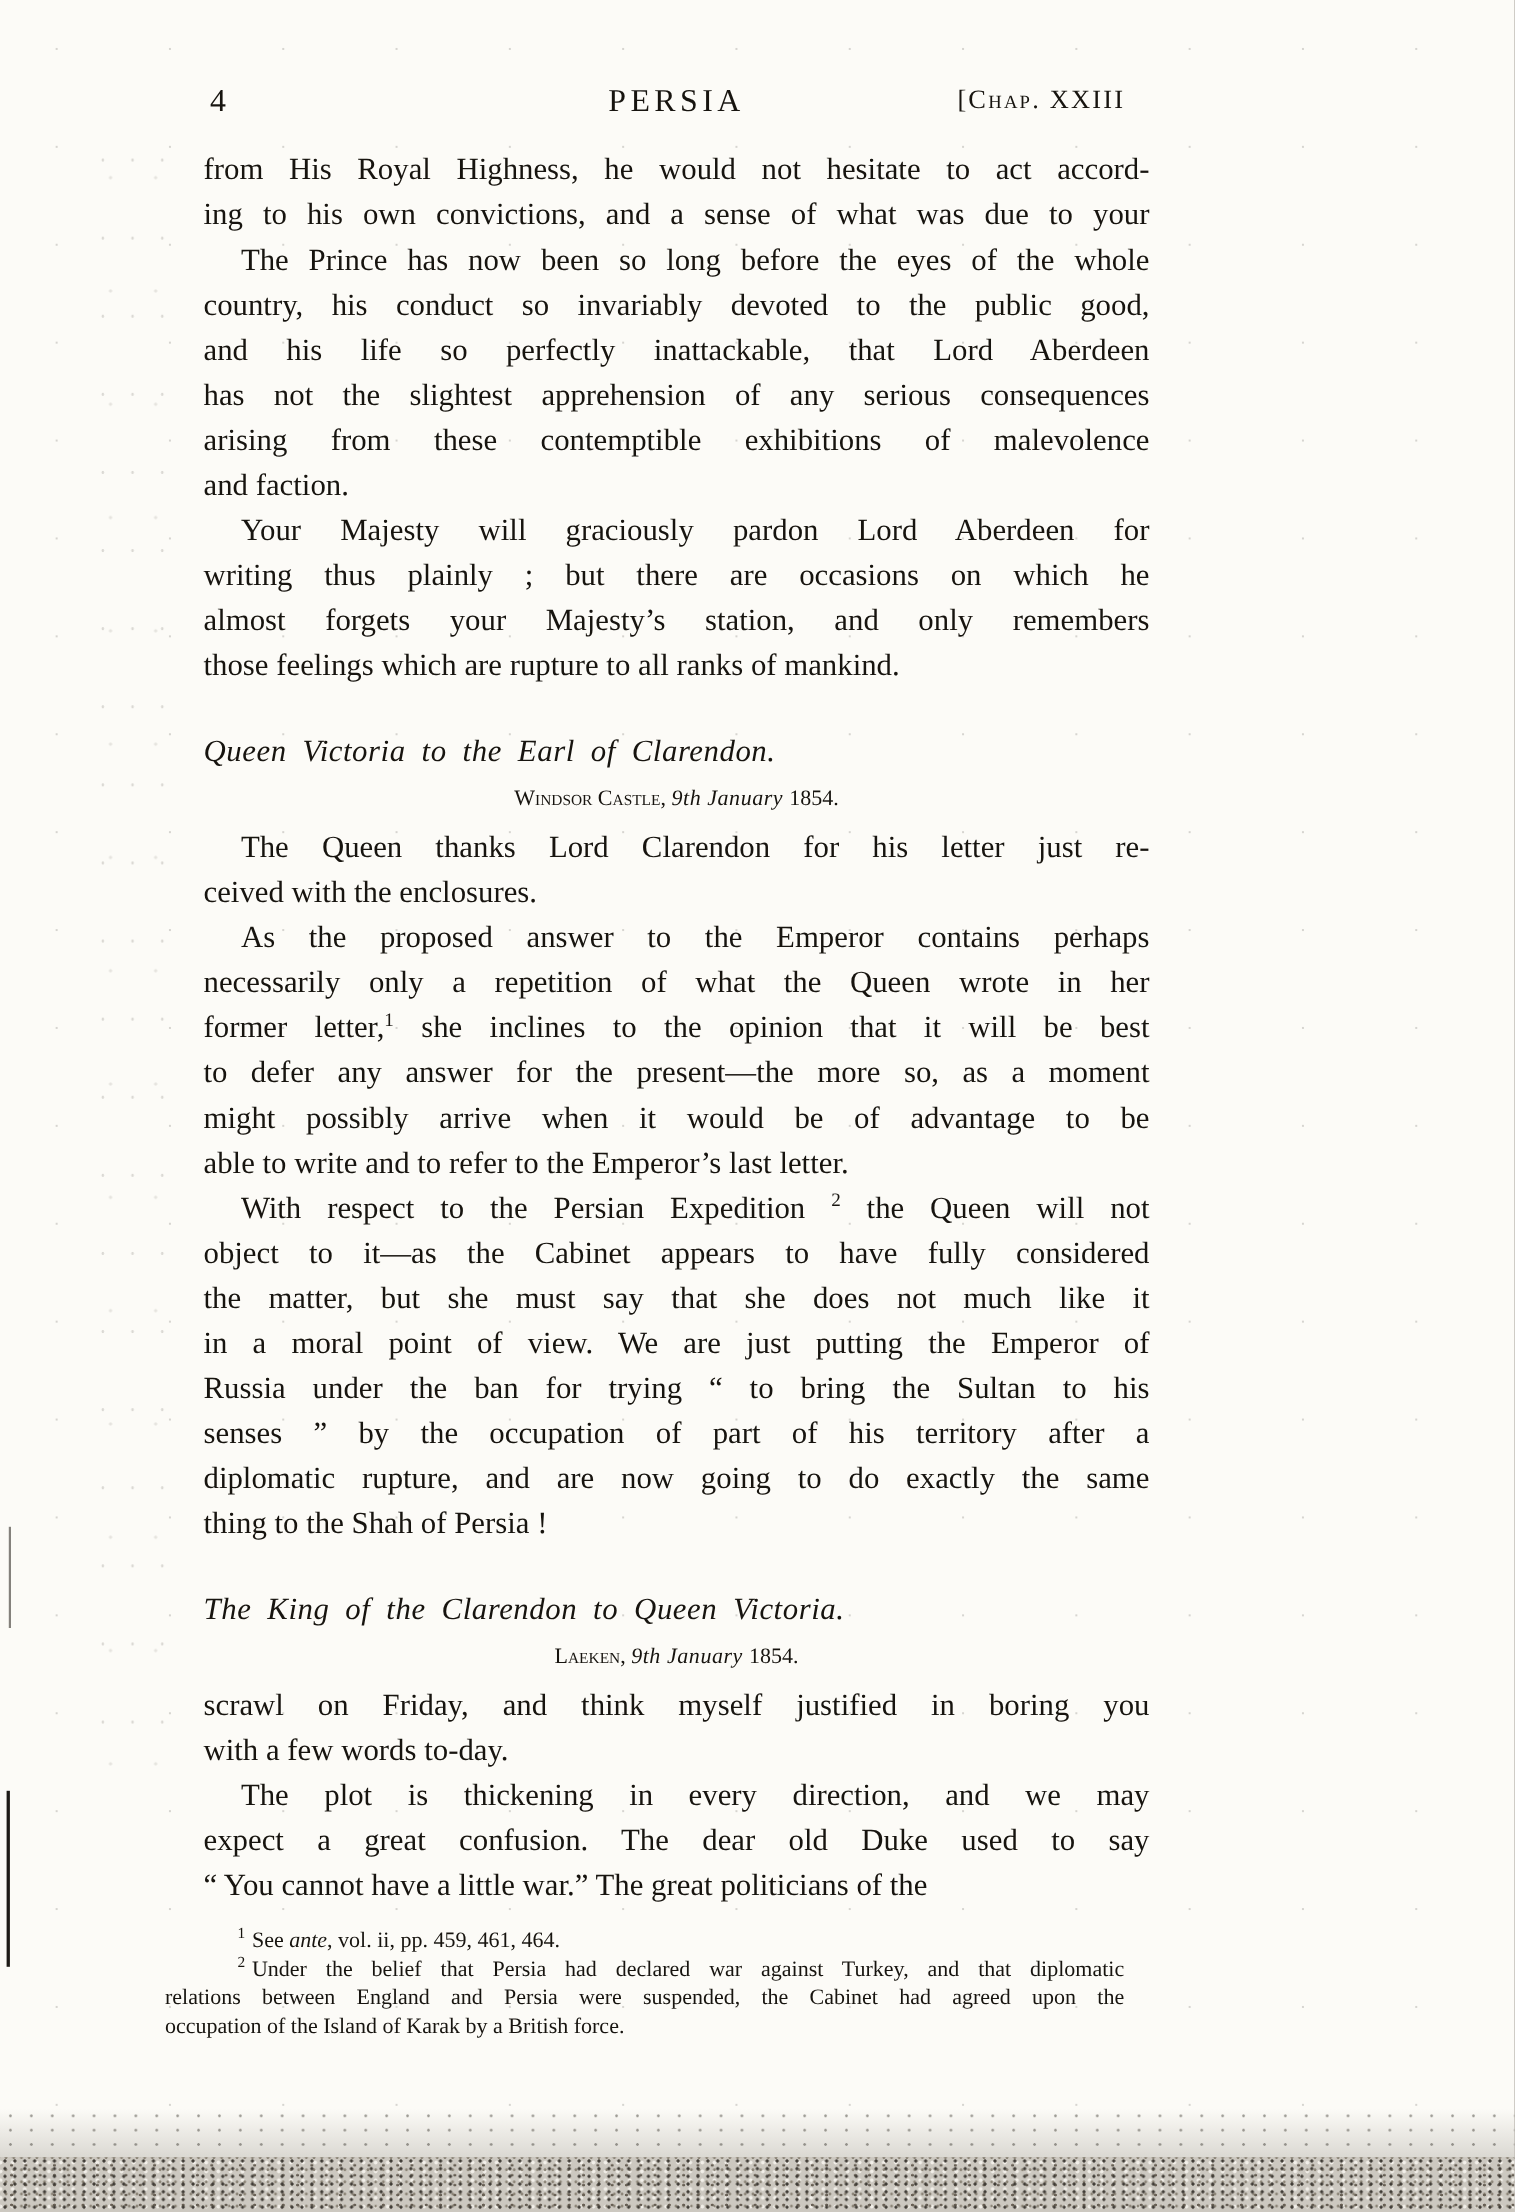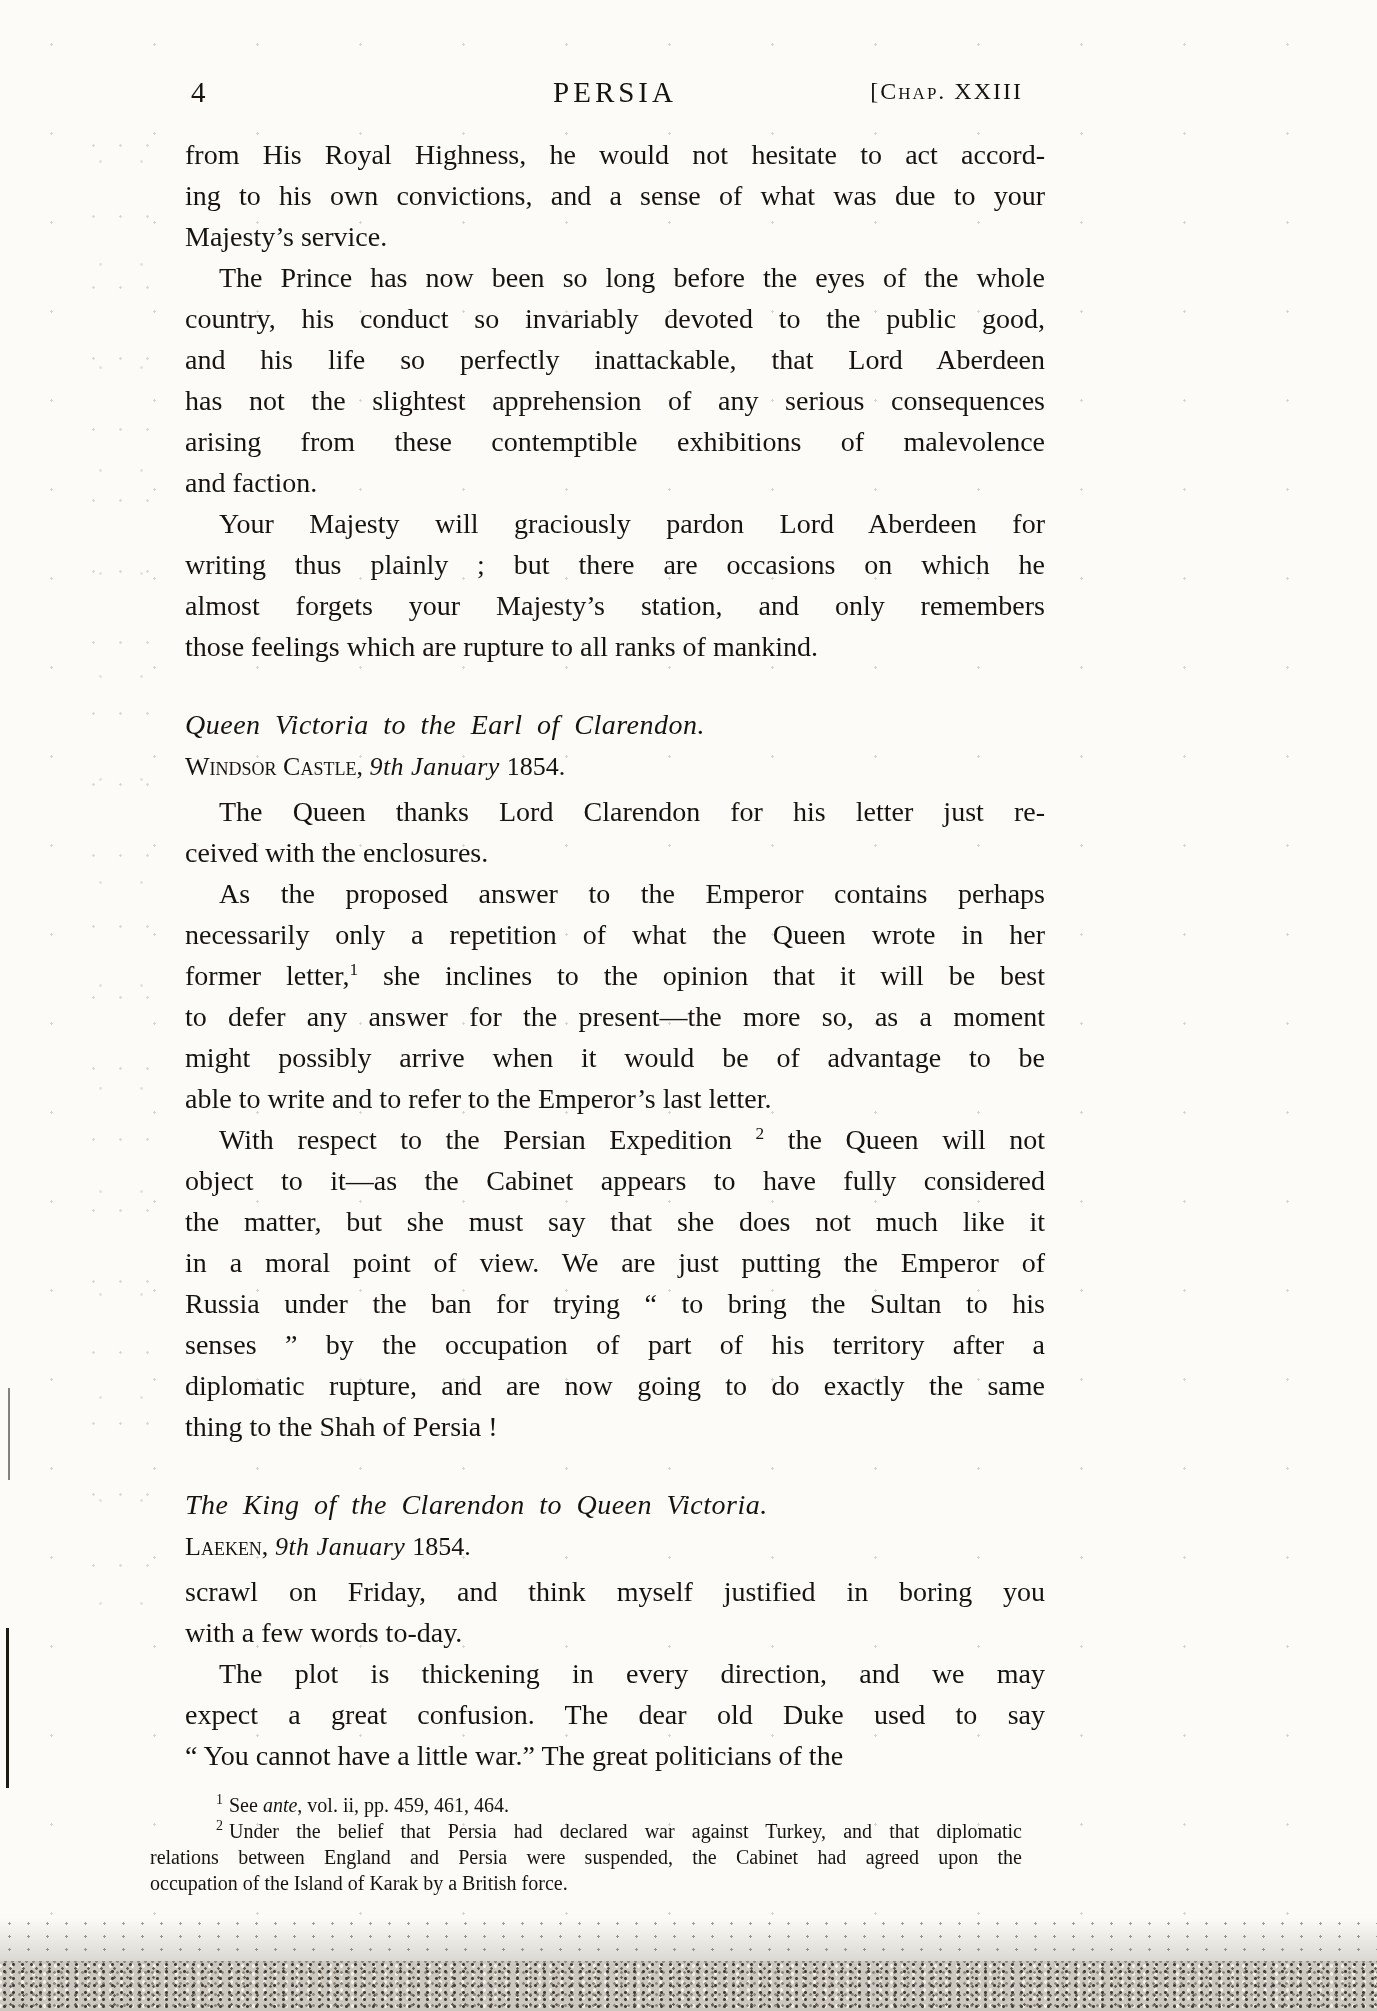--- a/index.html
+++ b/index.html
@@ -48,22 +48,22 @@
   .heading{
     margin-top:38px;
     text-align:left;
     font-style:italic;
     word-spacing:7px;
     letter-spacing:.5px;
     line-height:40px;
   }
   .dateline{
     margin-top:6px;
-    text-align:left;
-    font-size:26px;
+    text-align:center;
+    font-size:20px;
     line-height:32px;
     margin-bottom:8px;
   }
   .dateline em{letter-spacing:.5px;}
   .footnotes{
     margin-top:16px;
     margin-left:-35px;
     width:872px;
     font-size:20px;
     line-height:26px;
@@ -117,21 +117,20 @@
   <div class="text-col">
     <div class="page-header">
       <span class="pg-num">4</span>
       <span class="run-title">PERSIA</span>
       <span class="chap-label">[Chap. XXIII</span>
     </div>
     <div class="flow" id="flow">
         <div class="para">
           <div class="line j"><span>from His Royal Highness, he would not hesitate to act accord-</span></div>
           <div class="line j"><span>ing to his own convictions, and a sense of what was due to your</span></div>
-          <div class="line"><span>Majesty’s service.</span></div>
         </div>
         <div class="para">
           <div class="line j ind"><span>The Prince has now been so long before the eyes of the whole</span></div>
           <div class="line j"><span>country, his conduct so invariably devoted to the public good,</span></div>
           <div class="line j"><span>and his life so perfectly inattackable, that Lord Aberdeen</span></div>
           <div class="line j"><span>has not the slightest apprehension of any serious consequences</span></div>
           <div class="line j"><span>arising from these contemptible exhibitions of malevolence</span></div>
           <div class="line"><span>and faction.</span></div>
         </div>
         <div class="para">

